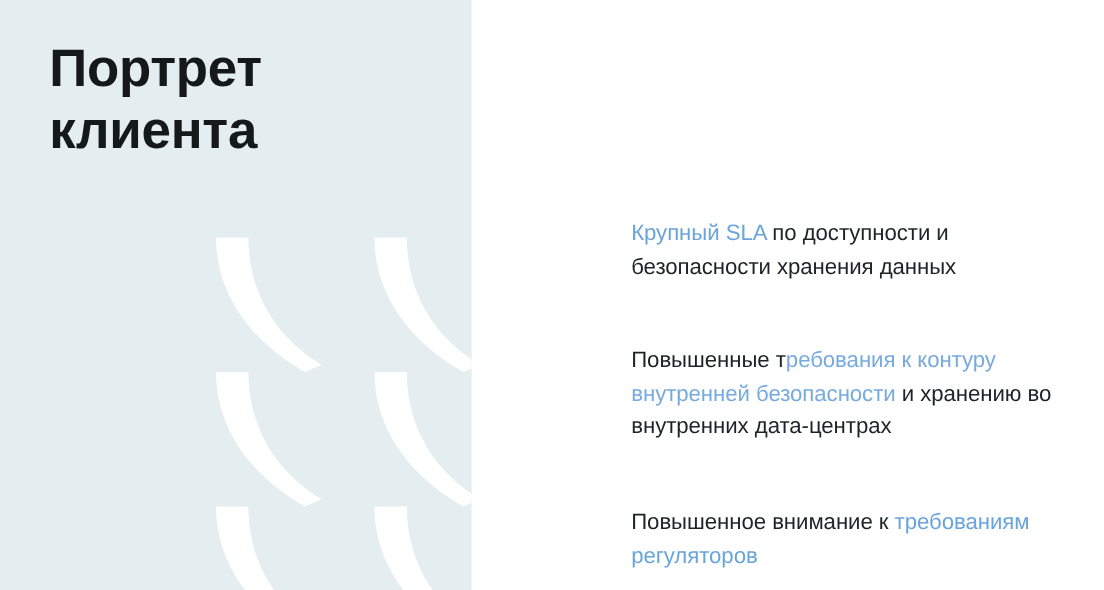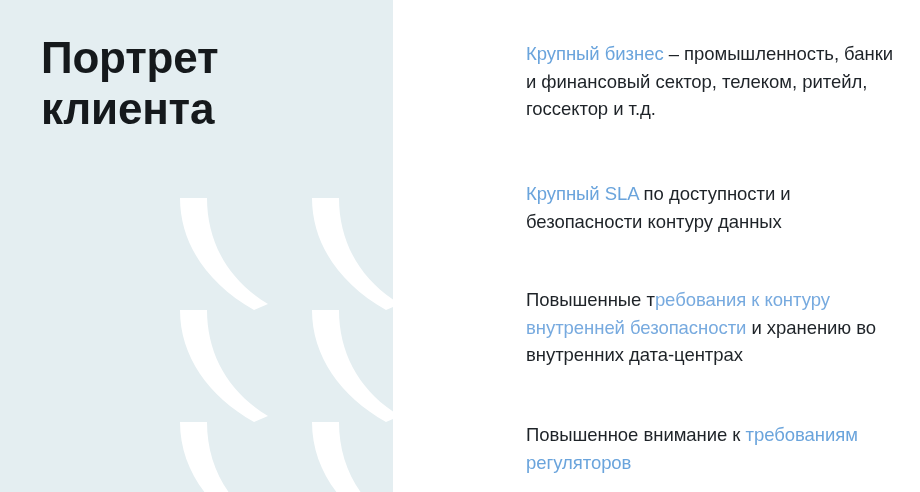--- a/index.html
+++ b/index.html
@@ -117,26 +117,23 @@
         </g>
       </svg>
     </div>
 
     <h1 class="slide-title">Портрет
 клиента</h1>
   </div>
 
   <div class="content">
 
-    <p class="text-block block-1">
-      <span class="accent">Крупный бизнес</span><span> – промышленность, банки и финансовый сектор, телеком, ритейл, госсектор и т.д.</span>
-    </p>
 
     <p class="text-block block-2">
-      <span class="accent">Крупный SLA</span><span> по доступности и безопасности контуру данных</span>
+      <span class="accent">Крупный SLA</span><span> по доступности и безопасности хранения данных</span>
     </p>
 
     <p class="text-block block-4">
       <span>Повышенное внимание к </span><span class="accent">требованиям регуляторов</span>
     </p>
 
     <p class="text-block block-3">
       <span>Повышенные т</span><span class="accent-soft">ребования к контуру внутренней безопасности</span><span> и хранению во внутренних дата-центрах</span>
     </p>
 

